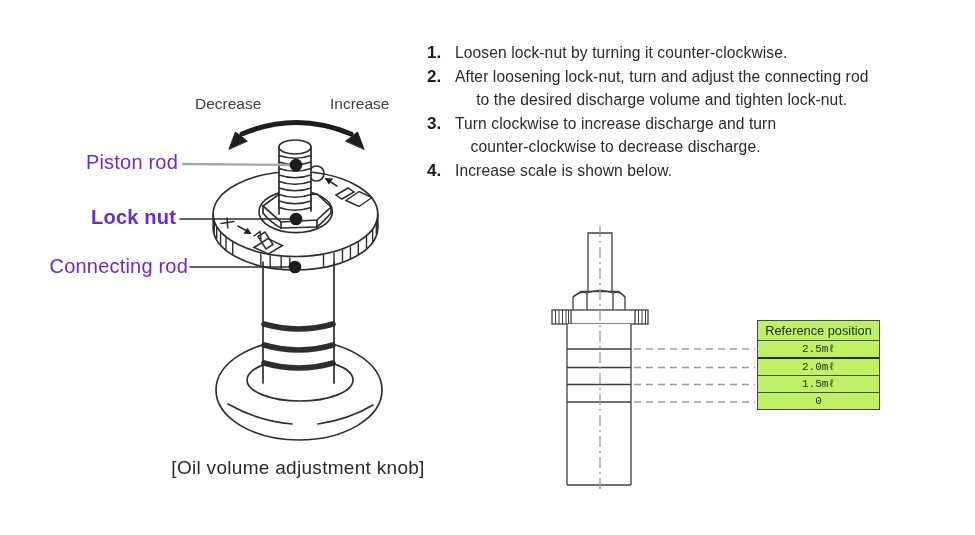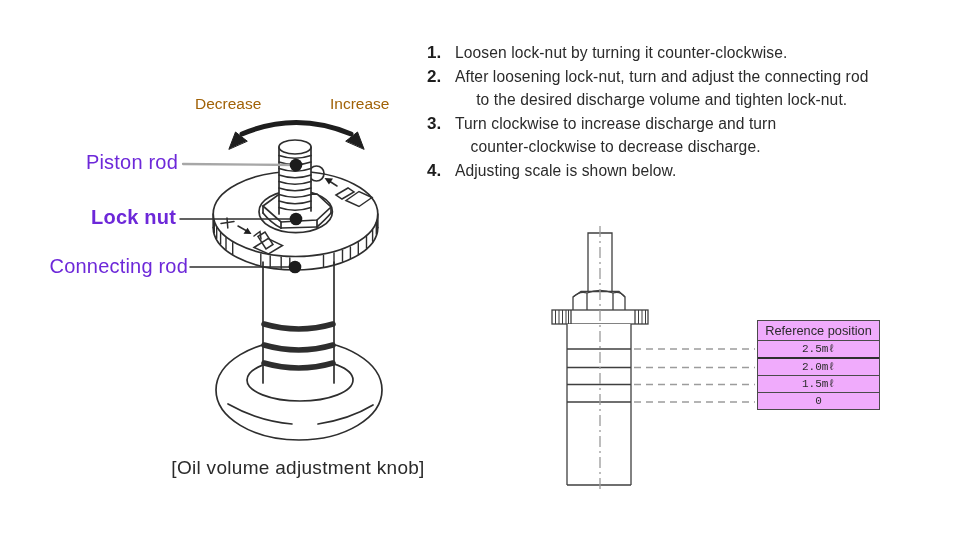--- a/index.html
+++ b/index.html
@@ -5,30 +5,30 @@
   html,body{margin:0;padding:0;background:#fff;}
   .stage{
     position:relative;width:975px;height:535px;background:#ffffff;overflow:hidden;
     font-family:"Liberation Sans","DejaVu Sans",sans-serif;color:#2b2b2b;
   }
   .art{position:absolute;left:0;top:0;width:975px;height:535px;}
   .lbl{position:absolute;font-size:20px;color:#6d28d9;white-space:nowrap;letter-spacing:0.2px;}
   .lbl-piston{right:797px;top:151px;}
   .lbl-locknut{right:799px;top:206px;font-weight:bold;}
   .lbl-conrod{right:787px;top:255px;}
-  .dir{position:absolute;font-size:15.5px;color:#a16207;white-space:nowrap;}
+  .dir{position:absolute;font-size:15.5px;color:#404040;white-space:nowrap;}
   .dir-dec{left:195px;top:95px;}
   .dir-inc{left:330px;top:95px;}
   .caption{position:absolute;left:135px;top:457px;width:326px;text-align:center;
     font-size:19px;color:#2a2a2a;letter-spacing:0.3px;white-space:nowrap;}
   .instr{position:absolute;left:427px;top:41px;width:545px;}
   .instr-item{display:flex;align-items:flex-start;}
   .instr-num{flex:0 0 28px;font-weight:bold;font-size:17px;line-height:23.5px;color:#1d1d1d;}
   .instr-txt{font-size:15.6px;line-height:23.5px;white-space:pre-line;color:#2b2b2b;letter-spacing:0.1px;text-align:center;}
-  .ref-table{position:absolute;left:757px;top:320px;width:121px;background:#f0abfc;
+  .ref-table{position:absolute;left:757px;top:320px;width:121px;background:#bef264;
     border:1.5px solid #4a4a4a;text-align:center;}
   .rt-header{height:19px;line-height:19px;font-size:12.8px;border-bottom:1.2px solid #4a4a4a;white-space:nowrap;}
   .rt-row{height:16px;line-height:16px;font-size:11px;border-bottom:1.1px solid #4a4a4a;font-family:Liberation Mono, monospace;}
   .rt-row.thick{border-bottom:2.6px solid #2f2f2f;}
   .rt-row.last{border-bottom:none;}
 </style>
 </head>
 <body>
 
 <div class="stage">
@@ -216,21 +216,21 @@
       <span class="instr-txt">After loosening lock-nut, turn and adjust the connecting rod
 to the desired discharge volume and tighten lock-nut.</span>
     </div>
     <div class="instr-item">
       <span class="instr-num">3.</span>
       <span class="instr-txt">Turn clockwise to increase discharge and turn
 counter-clockwise to decrease discharge.</span>
     </div>
     <div class="instr-item">
       <span class="instr-num">4.</span>
-      <span class="instr-txt">Adjusting scale is shown below.</span>
+      <span class="instr-txt">Increase scale is shown below.</span>
     </div>
   </div>
 
   <div class="ref-table">
     <div class="rt-header">Reference position</div>
     <div class="rt-row thick">2.5mℓ</div>
     <div class="rt-row">2.0mℓ</div>
     <div class="rt-row">1.5mℓ</div>
     <div class="rt-row last">0</div>
   </div>

